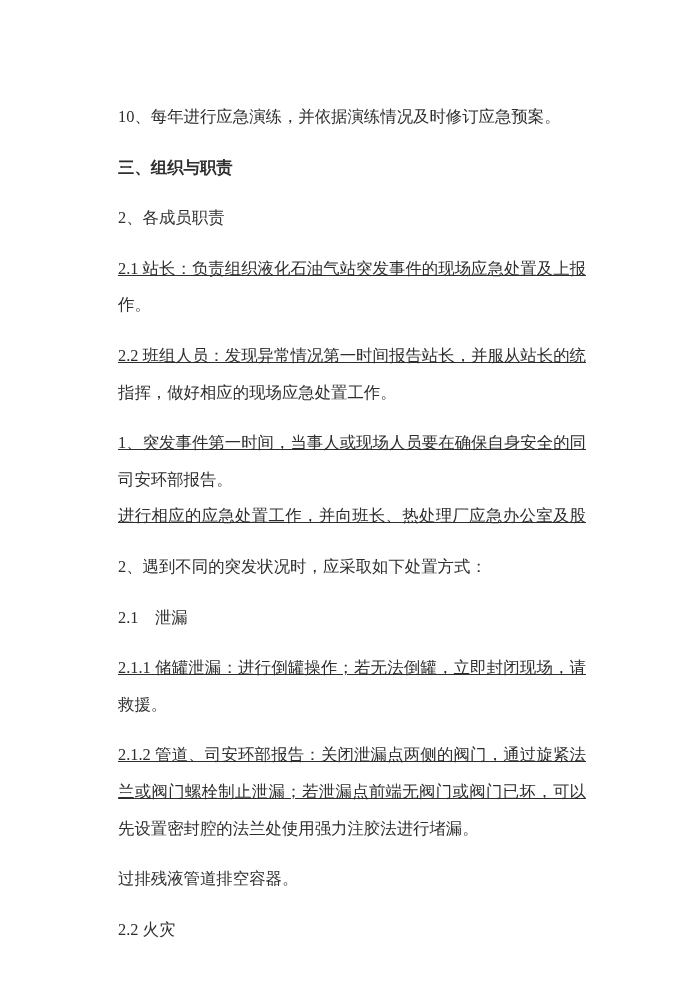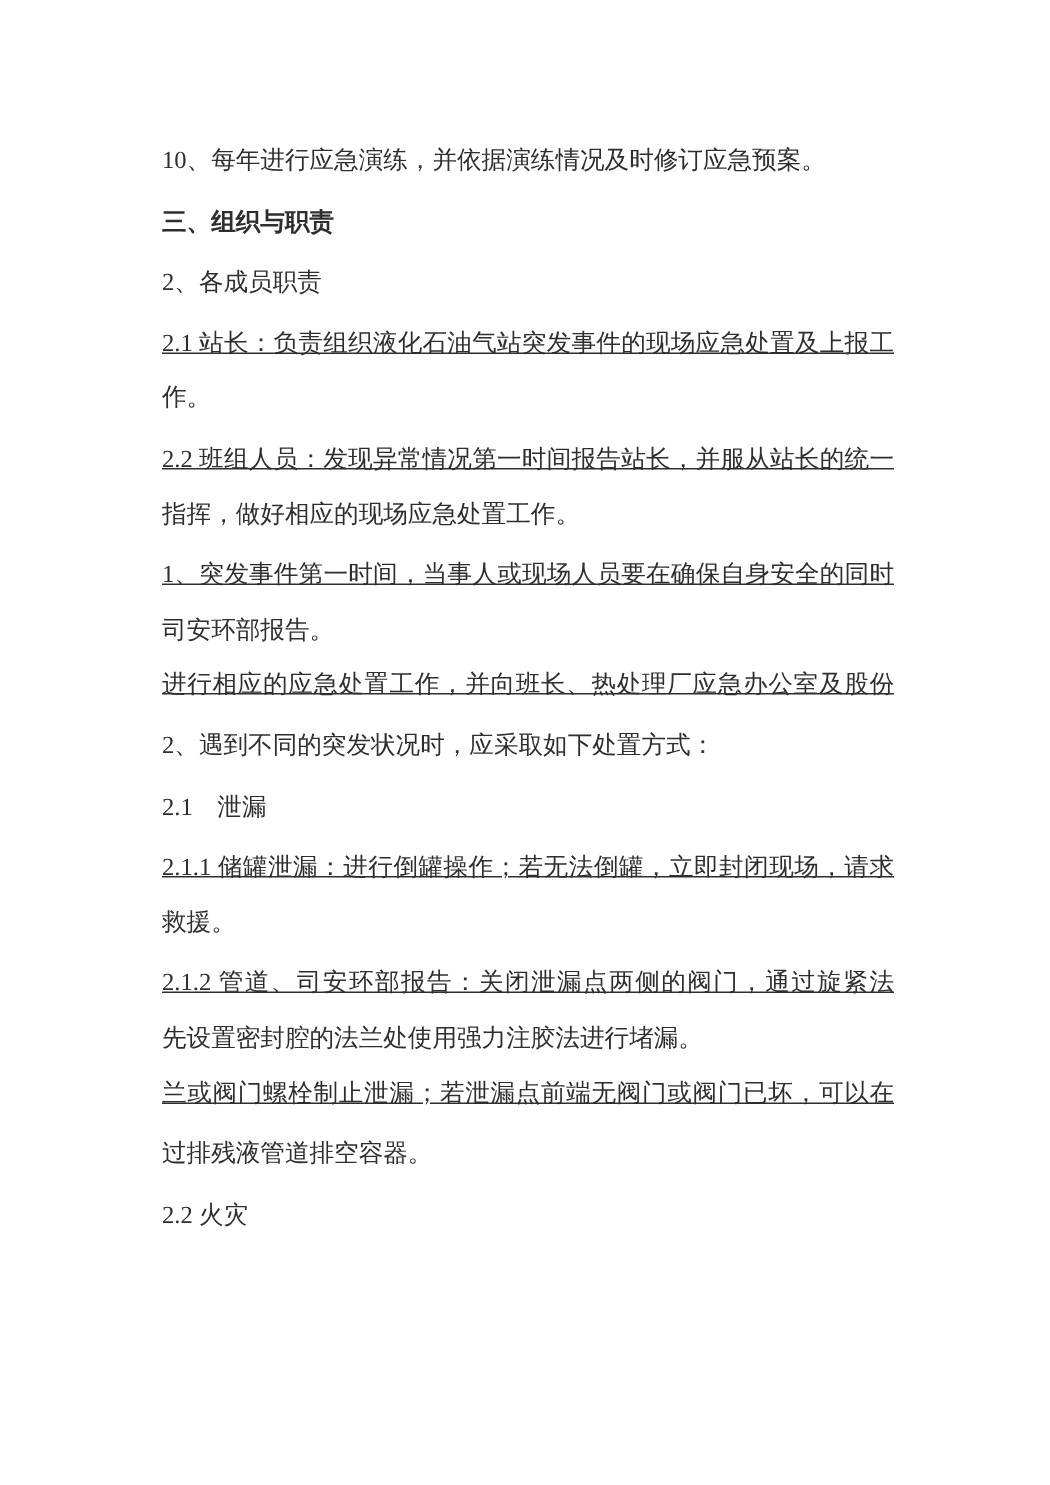--- a/index.html
+++ b/index.html
@@ -11,21 +11,21 @@
     font-family: "Liberation Serif", "DejaVu Serif", serif;
   }
   .page {
     width: 700px;
     height: 990px;
     background: #ffffff;
     padding: 85px 100px 0 104px;
     overflow: hidden;
   }
   .content { width: 496px; }
-  .para { margin: 4px; padding: 0; }
+  .para { margin: 14px; padding: 0; }
   .line {
     font-size: 16.4px;
     line-height: 36.6px;
     height: 36.6px;
     overflow: hidden;
     white-space: normal;
     color: #2e2e2e;
     text-align: left;
     letter-spacing: 0;
   }
@@ -69,22 +69,22 @@
       </div>
       <div class="para">
         <div class="line">2.1　泄漏</div>
       </div>
       <div class="para">
         <div class="line fill">2.1.1 储罐泄漏：进行倒罐操作；若无法倒罐，立即封闭现场，请求</div>
         <div class="line">救援。</div>
       </div>
       <div class="para">
         <div class="line fill">2.1.2 管道、司安环部报告：关闭泄漏点两侧的阀门，通过旋紧法</div>
+        <div class="line fill">兰或阀门螺栓制止泄漏；若泄漏点前端无阀门或阀门已坏，可以在预</div>
         <div class="line">先设置密封腔的法兰处使用强力注胶法进行堵漏。</div>
-        <div class="line fill">兰或阀门螺栓制止泄漏；若泄漏点前端无阀门或阀门已坏，可以在预</div>
       </div>
       <div class="para">
         <div class="line">过排残液管道排空容器。</div>
       </div>
       <div class="para">
         <div class="line">2.2 火灾</div>
       </div>
     </div>
 </div>
 

